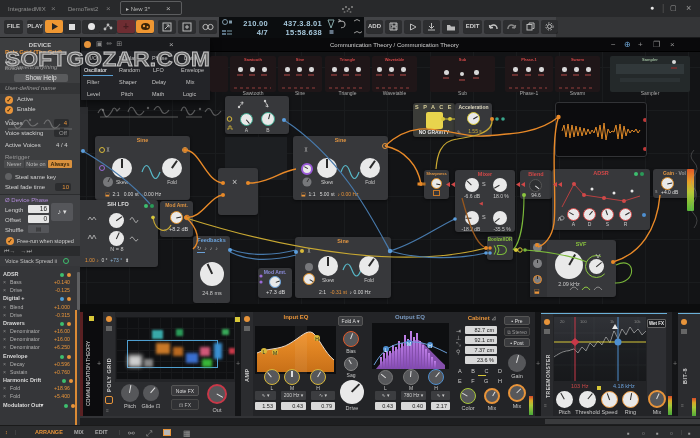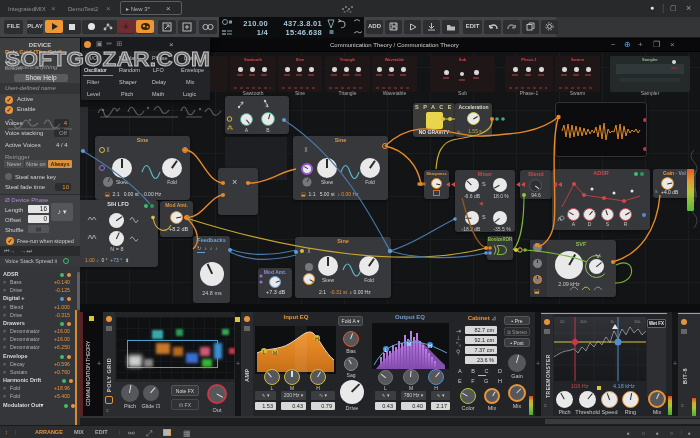--- a/index.html
+++ b/index.html
@@ -136,23 +136,23 @@
  <div id="metrics">
   <svg width="12" height="20" style="position:absolute;left:2px;top:1px">
           <circle cx="4" cy="4" r="2.5" fill="none" stroke="#7f98a8"></circle>
           <rect x="8" y="2.5" width="3" height="3" fill="#7f98a8"></rect>
           <rect x="1" y="12" width="4" height="2" fill="#5a7284"></rect>
           <rect x="1" y="15" width="4" height="2" fill="#5a7284"></rect>
           <rect x="6" y="12" width="5" height="2" fill="#44565e"></rect>
           <rect x="6" y="15" width="5" height="2" fill="#44565e"></rect>
         </svg>
   <span class="num" style="right:96px;top:2px">210.00</span>
-  <span class="num" style="right:96px;top:11px">1/4</span>
+  <span class="num" style="right:96px;top:11px">4/7</span>
   <span class="num" style="right:42px;top:2px">437.3.8.01</span>
-  <span class="num" style="right:42px;top:11px">15:46.638</span>
+  <span class="num" style="right:42px;top:11px">15:58.638</span>
   <svg width="40" height="20" style="position:absolute;right:0;top:0">
           <path d="M4 3 l3 8 l3-8 z" fill="none" stroke="#8aa"></path>
           <rect x="5.5" y="13" width="4" height="4" fill="#678"></rect>
           <path d="M17 8 a4 3.4 0 1 1 0 6.8 m0-6.8 l-2.5-1.5 m2.5 1.5 l-3 1" stroke="#aaa" fill="none" transform="translate(0,-4)" stroke-width="1.1"></path>
           <path d="M30 4 q3-3 6 0" stroke="#999" fill="none"></path>
           <path d="M30 16 q3-3 6 0 l2-1.5" stroke="#999" fill="none"></path>
         </svg>
  </div>
  <div class="tbtn tlabel" style="left:366px;width:17px">ADD</div>
  <div class="tbtn ticon" style="left:385px;width:17px">

